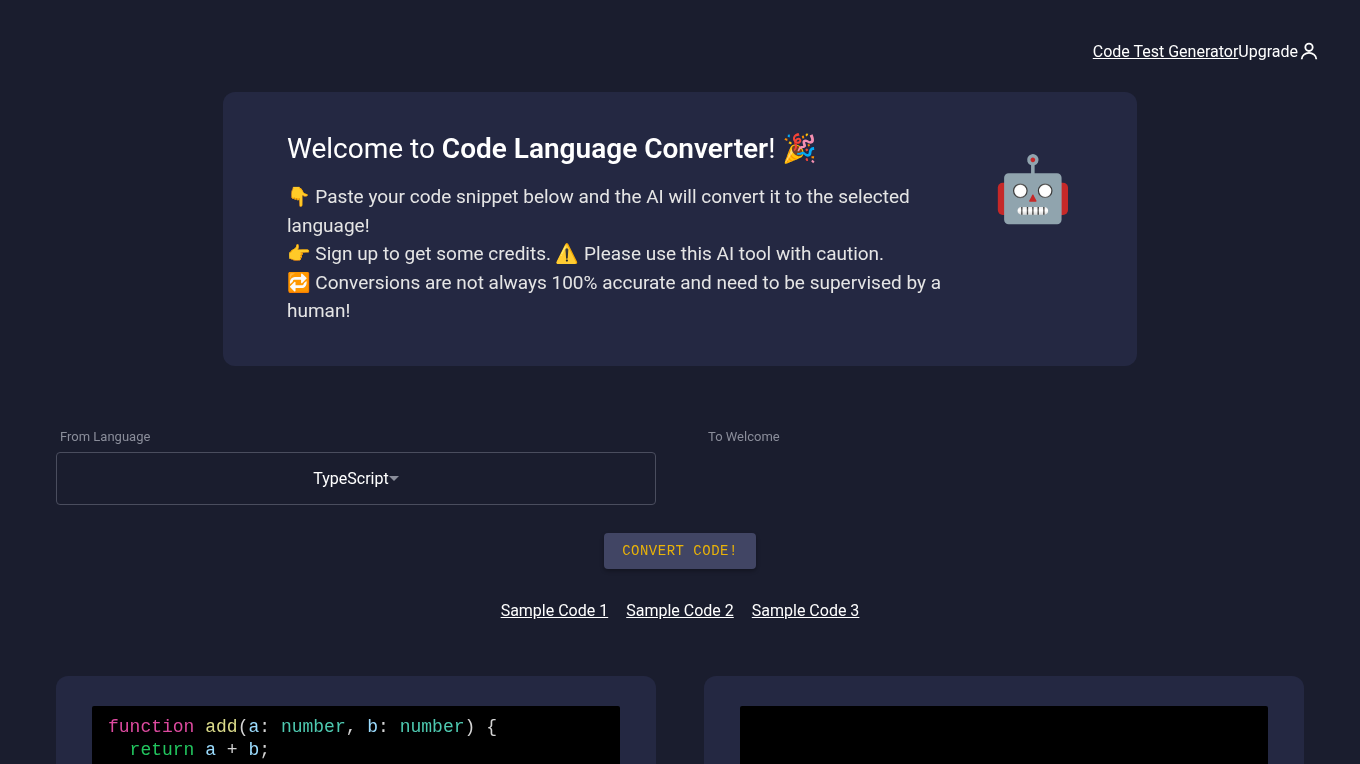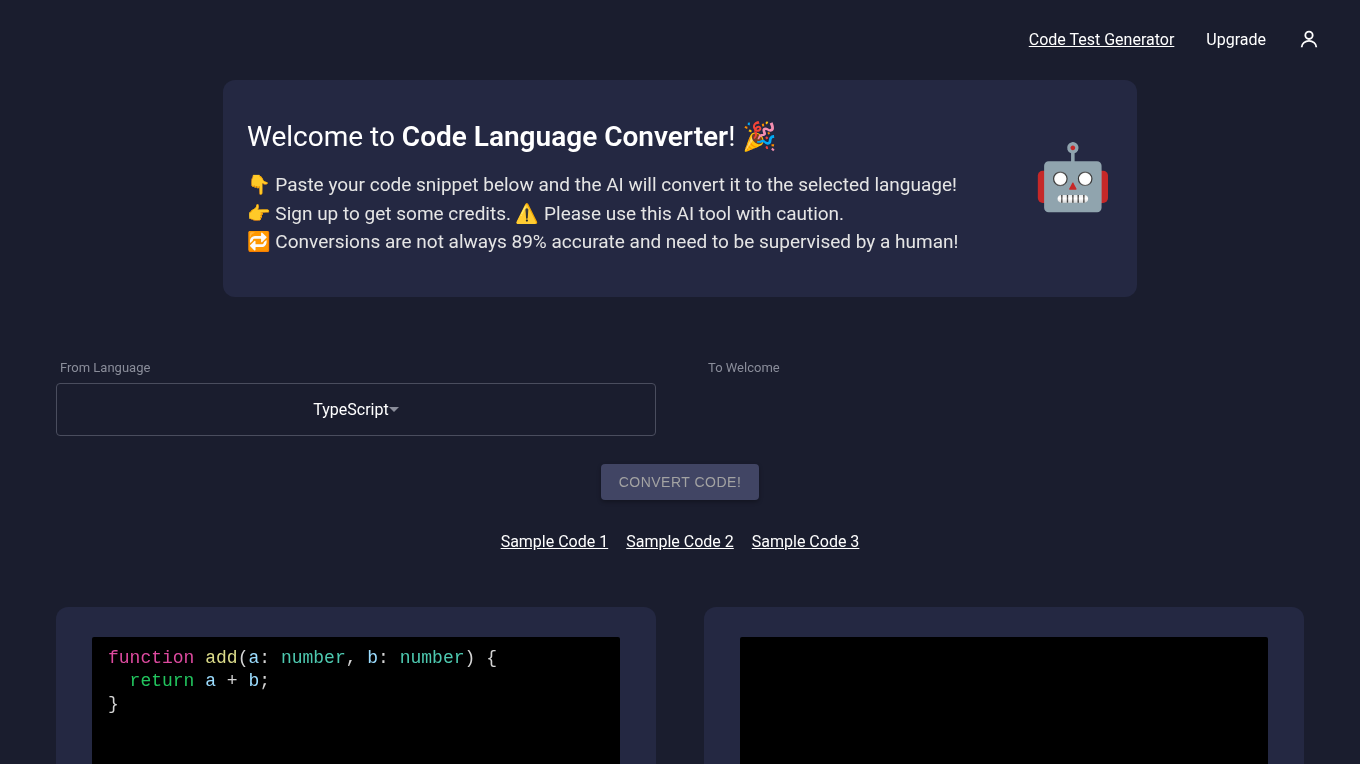--- a/index.html
+++ b/index.html
@@ -12,22 +12,21 @@
       color: #ffffff;
       font-family: -apple-system, BlinkMacSystemFont, 'Segoe UI', Roboto, sans-serif;
       width: 1360px;
       height: 764px;
       overflow: hidden;
     }
     .header {
       display: flex;
       justify-content: flex-end;
       align-items: center;
-      padding: 28px 40px 0 40px;
-      gap: 32px;
+      padding: 40px 40px 0 40px;
     }
     .header-link {
       color: #ffffff;
       text-decoration: underline;
       font-size: 16px;
       cursor: pointer;
     }
     .header-link-plain {
       color: #ffffff;
       font-size: 16px;
@@ -36,21 +35,21 @@
     .user-icon {
       width: 22px;
       height: 22px;
       cursor: pointer;
     }
     .welcome-card {
       background-color: #242842;
       border-radius: 12px;
       margin: 30px auto 0 auto;
       width: 914px;
-      padding: 40px 24px;
+      padding: 40px 64px;
       display: flex;
       justify-content: space-between;
       align-items: flex-start;
       gap: 40px;
     }
     .welcome-text {
       flex: 1;
     }
     .welcome-title {
       font-size: 28px;
@@ -106,28 +105,29 @@
       width: 0;
       height: 0;
       border-left: 5px solid transparent;
       border-right: 5px solid transparent;
       border-top: 5px solid #8a8d9a;
     }
     .convert-button {
       display: block;
       margin: 28px auto 0 auto;
       background-color: #414564;
-      color: #a3a3a3;
+      color: #eab308;
       border: none;
       padding: 10px 18px;
       font-size: 14px;
       letter-spacing: 0.5px;
       border-radius: 4px;
       cursor: pointer;
       box-shadow: 0 2px 4px rgba(0,0,0,0.3);
+      font-family: Liberation Mono, monospace;
     }
     .sample-links {
       display: flex;
       justify-content: center;
       gap: 18px;
       margin-top: 32px;
     }
     .sample-link {
       color: #ffffff;
       text-decoration: underline;
@@ -181,21 +181,21 @@
 </div>
 
 <div class="welcome-card">
   <div class="welcome-text">
     <div class="welcome-title">
       <span>Welcome to </span><strong>Code Language Converter</strong><span>! 🎉</span>
     </div>
     <div class="welcome-body">
       <div>👇 Paste your code snippet below and the AI will convert it to the selected language!</div>
       <div>👉 Sign up to get some credits. ⚠️ Please use this AI tool with caution.</div>
-      <div>🔁 Conversions are not always 89% accurate and need to be supervised by a human!</div>
+      <div>🔁 Conversions are not always 100% accurate and need to be supervised by a human!</div>
     </div>
   </div>
   <div class="robot-emoji">🤖</div>
 </div>
 
 <div class="language-row">
   <div class="language-col">
     <span class="language-label">From Language</span>
     <div class="language-select">
       <span>TypeScript</span>

